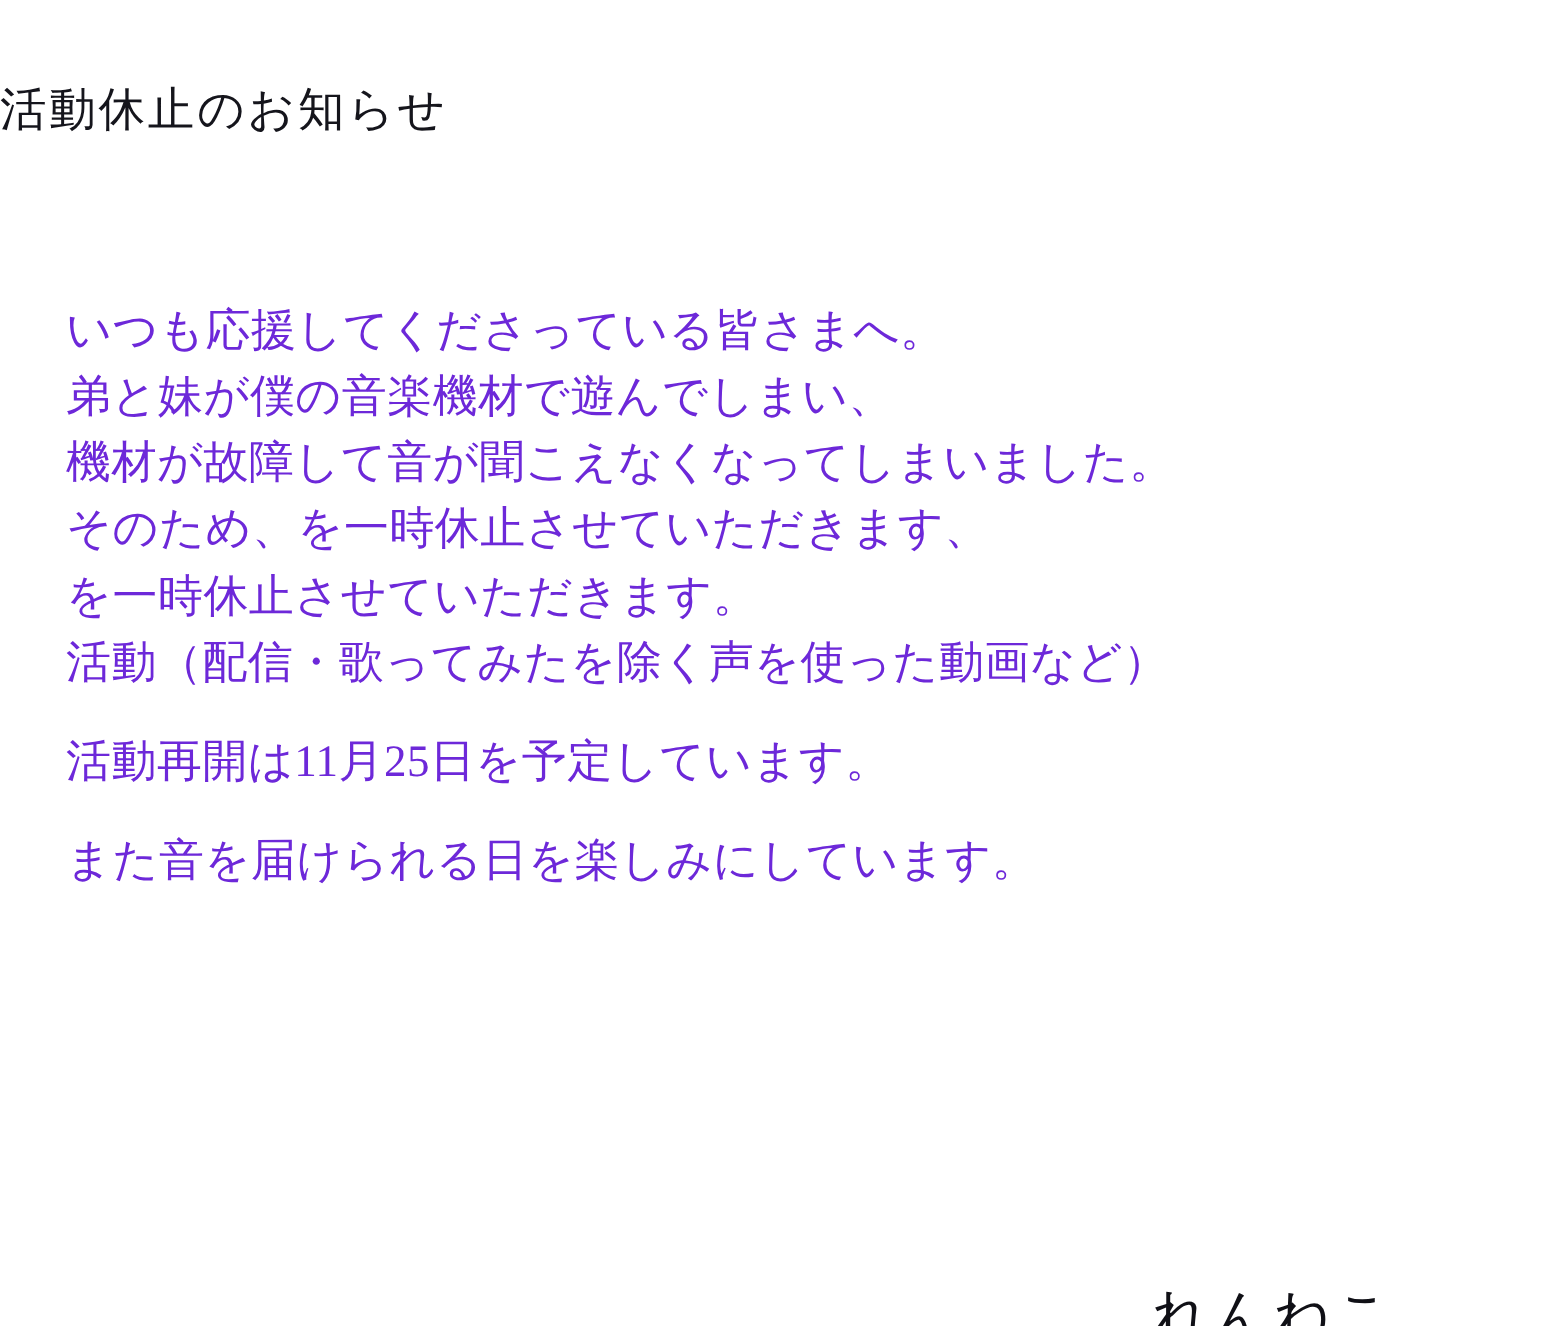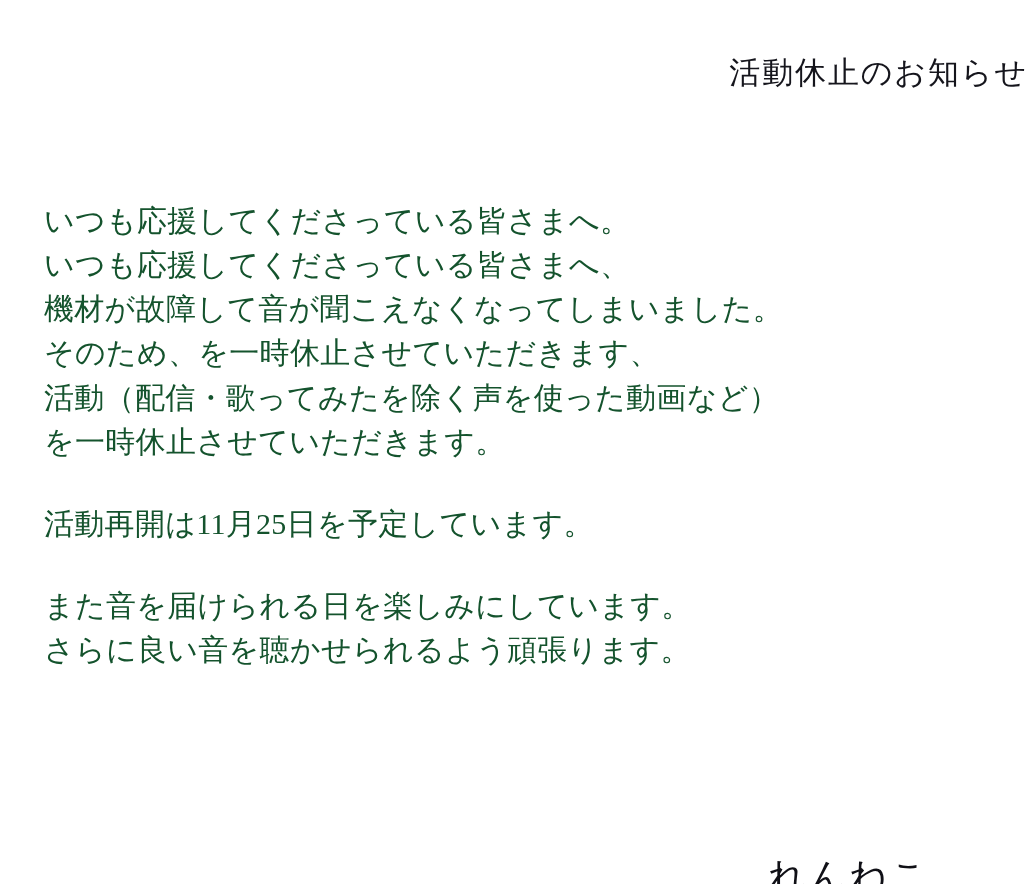--- a/index.html
+++ b/index.html
@@ -15,44 +15,44 @@
     overflow: hidden;
   }
   .page {
     position: relative;
     width: 1028px;
     height: 884px;
     box-sizing: border-box;
     background: #ffffff;
   }
   .notice-title {
-    text-align: right;
+    text-align: left;
     font-size: 31px;
     line-height: 1.2;
     letter-spacing: 0.06em;
     margin: 54px 0 0 0;
     font-weight: 400;
     color: #15151c;
   }
   .body-block {
     margin: 108px 0 0 44px;
     width: 940px;
   }
   .para {
     margin: 0 0 0 0;
   }
   .para + .para {
-    margin-top: 38px;
+    margin-top: 22px;
   }
   .line {
     font-size: 30px;
     line-height: 1.47;
     letter-spacing: 0.01em;
     white-space: pre;
-    color: #14532d;
+    color: #6d28d9;
   }
   .signature {
     position: absolute;
     right: 98px;
     bottom: 36px;
     font-size: 38px;
     letter-spacing: 0.04em;
     color: #101016;
   }
 </style>
@@ -60,33 +60,32 @@
 <body>
 
 <div class="page">
 
   <h1 class="notice-title">活動休止のお知らせ</h1>
 
   <div class="body-block">
 
     <div class="para">
       <div class="line">いつも応援してくださっている皆さまへ。</div>
-      <div class="line">いつも応援してくださっている皆さまへ、</div>
+      <div class="line">弟と妹が僕の音楽機材で遊んでしまい、</div>
       <div class="line">機材が故障して音が聞こえなくなってしまいました。</div>
       <div class="line">そのため、を一時休止させていただきます、</div>
+      <div class="line">を一時休止させていただきます。</div>
       <div class="line">活動（配信・歌ってみたを除く声を使った動画など）</div>
-      <div class="line">を一時休止させていただきます。</div>
     </div>
 
     <div class="para">
       <div class="line">活動再開は11月25日を予定しています。</div>
     </div>
 
     <div class="para">
       <div class="line">また音を届けられる日を楽しみにしています。</div>
-      <div class="line">さらに良い音を聴かせられるよう頑張ります。</div>
     </div>
 
   </div>
 
   <div class="signature">れんねこ</div>
 
 </div>
 
 </body></html>

